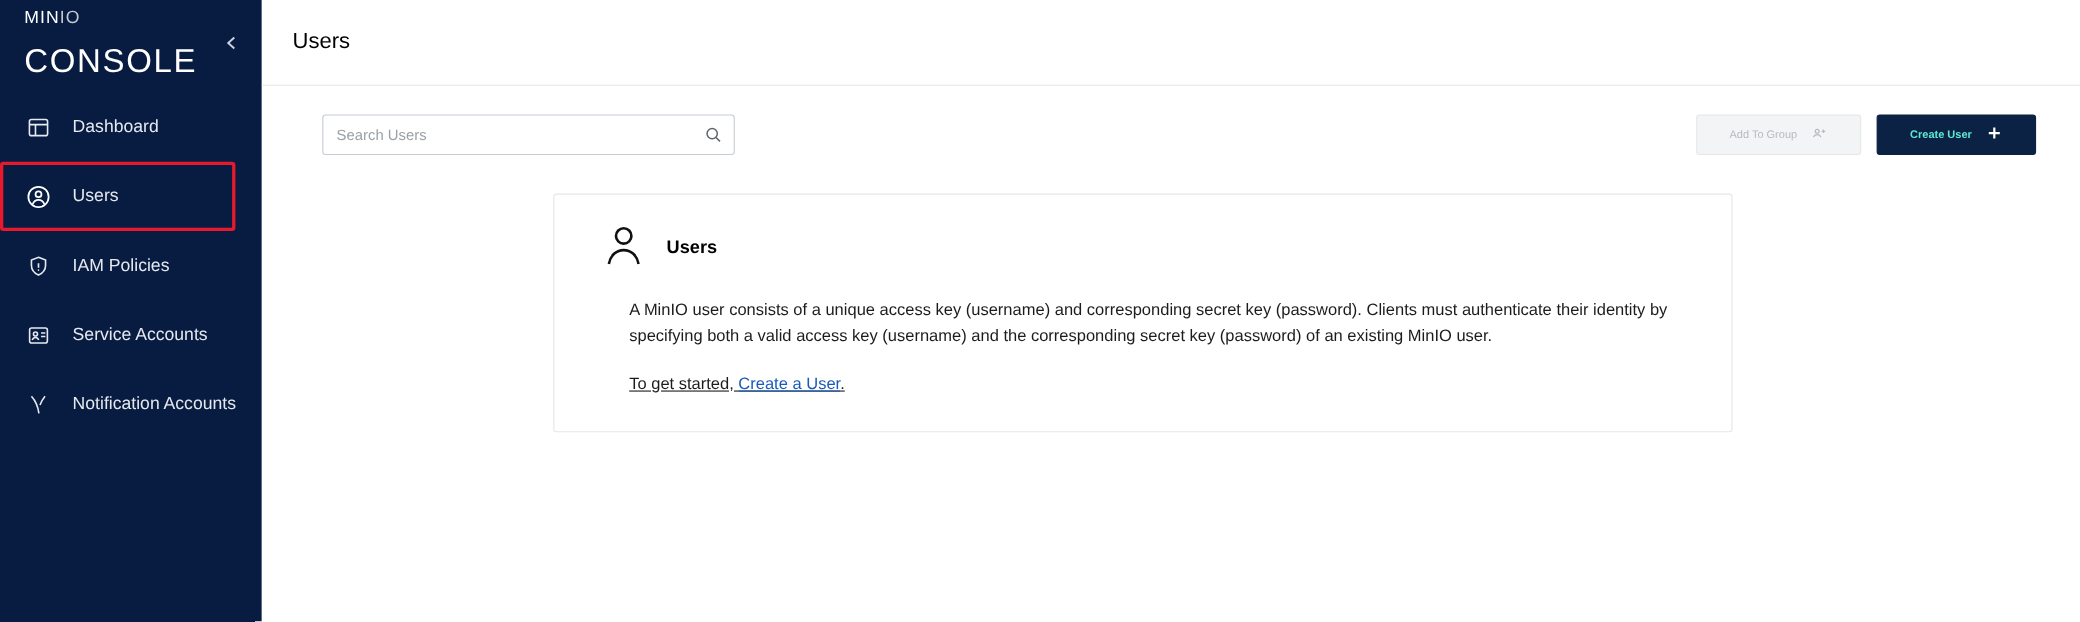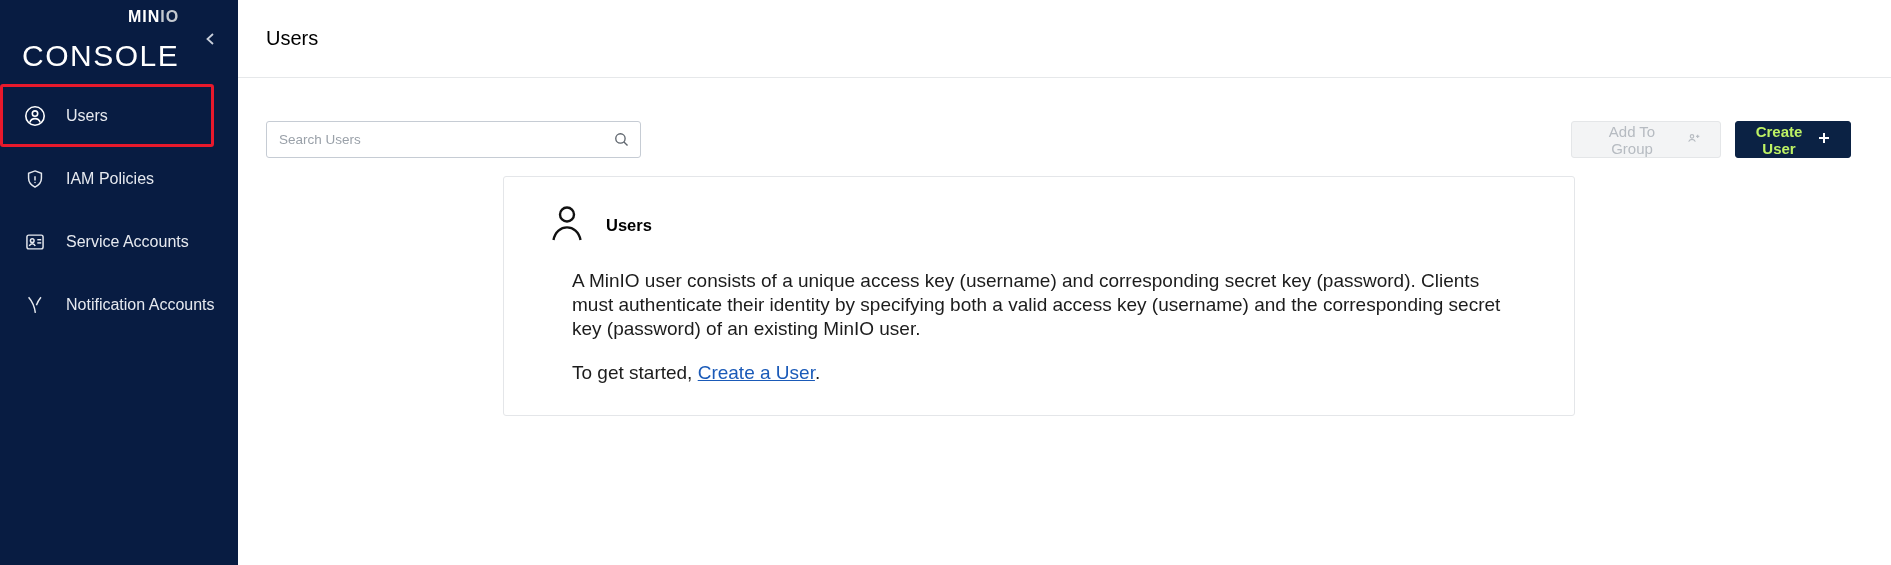--- a/index.html
+++ b/index.html
@@ -23,26 +23,25 @@
   .brand {
     height: 78px;
     display: flex;
     align-items: center;
     padding-left: 22px;
     position: relative;
   }
   .brand-logo { line-height: 1; }
   .brand-min {
     font-size: 16px;
-    font-weight: bold;
+    font-weight: normal;
     letter-spacing: 1px;
     color: #fff;
     display: block;
     margin-bottom: 18px;
-    text-align: right;
   }
   .brand-min .io { color: #c4c9d0; }
   .brand-console {
     font-size: 30px;
     letter-spacing: 1.5px;
     color: #fff;
     display: block;
     font-weight: 400;
     line-height: 26px;
   }
@@ -96,23 +95,24 @@
     padding-left: 28px;
   }
   .page-title {
     font-size: 20px;
     color: #000;
     font-weight: 400;
   }
 
   .toolbar {
     display: flex;
-    align-items: flex-end;
+    align-items: flex-start;
     padding: 26px 40px 0 28px;
     height: 80px;
+    margin-left: 27px;
   }
   .search-box {
     width: 375px;
     height: 37px;
     border: 1px solid #c6ccd4;
     border-radius: 3px;
     display: flex;
     align-items: center;
     padding: 0 10px 0 12px;
     background: #fff;
@@ -135,38 +135,38 @@
     align-items: center;
     gap: 14px;
   }
   .btn {
     height: 37px;
     display: inline-flex;
     align-items: center;
     justify-content: center;
     gap: 12px;
     border-radius: 3px;
-    font-size: 15px;
+    font-size: 10px;
     cursor: pointer;
     padding: 0 18px;
     border: 1px solid transparent;
     font-family: "Liberation Sans", sans-serif;
   }
   .btn-disabled {
     background: #f3f4f5;
     color: #b6bbc1;
     border-color: #e4e6e8;
     cursor: default;
     width: 150px;
   }
   .btn-primary {
     background: #0b2244;
-    color: #bef264;
+    color: #5eead4;
     font-weight: bold;
-    width: 116px;
+    width: 145px;
     border-color: #0b2244;
   }
 
   
   .card {
     margin: 18px 0 0 265px;
     width: 1072px;
     border: 1px solid #e4e6e9;
     border-radius: 3px;
     background: #fff;
@@ -174,28 +174,28 @@
   }
   .card-head {
     display: flex;
     align-items: center;
     gap: 22px;
     margin-bottom: 22px;
     padding-left: 12px;
   }
   .card-title { font-size: 16.5px; font-weight: bold; color: #000; }
   .card p {
-    font-size: 19px;
+    font-size: 15px;
     line-height: 24px;
     color: #1c1c1c;
     margin-bottom: 20px;
     padding-left: 34px;
     padding-right: 20px;
   }
-  .card p:last-child { margin-bottom: 0; }
+  .card p:last-child { margin-bottom: 0; text-decoration: underline; }
   .card a {
     color: #1a5ab8;
     text-decoration: underline;
   }
 </style>
 </head>
 <body>
 
 <div class="app">
 
@@ -207,20 +207,30 @@
       </div>
       <div class="collapse-btn">
         <svg width="14" height="14" viewBox="0 0 14 14" fill="none" stroke="#c9cfdb" stroke-width="1.8">
           <polyline points="9,2 3.5,7 9,12"></polyline>
         </svg>
       </div>
     </div>
 
     <nav class="nav">
 
+      <div class="nav-item">
+        <span class="nav-icon">
+          <svg width="22" height="22" viewBox="0 0 24 24" fill="none" stroke="#e6e9ef" stroke-width="1.6">
+            <rect x="3" y="4" width="18" height="16" rx="2"></rect>
+            <line x1="3" y1="9" x2="21" y2="9"></line>
+            <line x1="9" y1="9" x2="9" y2="20"></line>
+          </svg>
+        </span>
+        <span class="nav-label">Dashboard</span>
+      </div>
 
 
       <div class="nav-item selected">
         <span class="nav-icon">
           <svg width="24" height="24" viewBox="0 0 24 24" fill="none" stroke="#ffffff" stroke-width="1.6">
             <circle cx="12" cy="12" r="9.2"></circle>
             <circle cx="12" cy="9.6" r="2.7"></circle>
             <path d="M6.8 18.4c.9-2.6 3-3.8 5.2-3.8s4.3 1.2 5.2 3.8"></path>
           </svg>
         </span>

